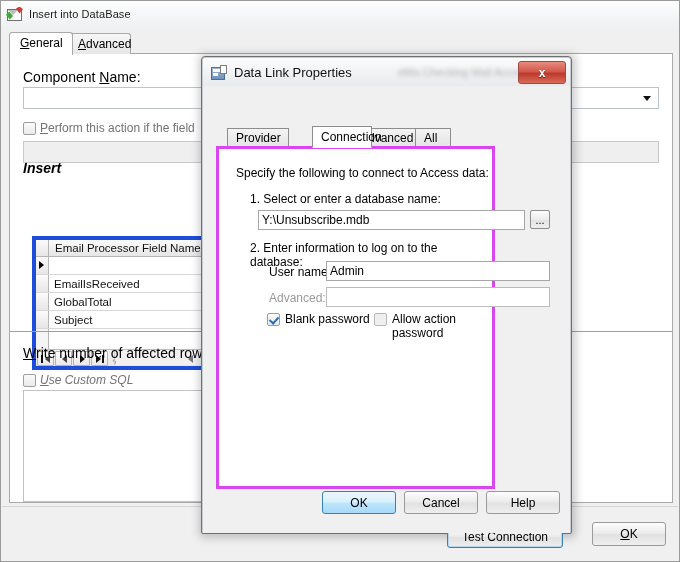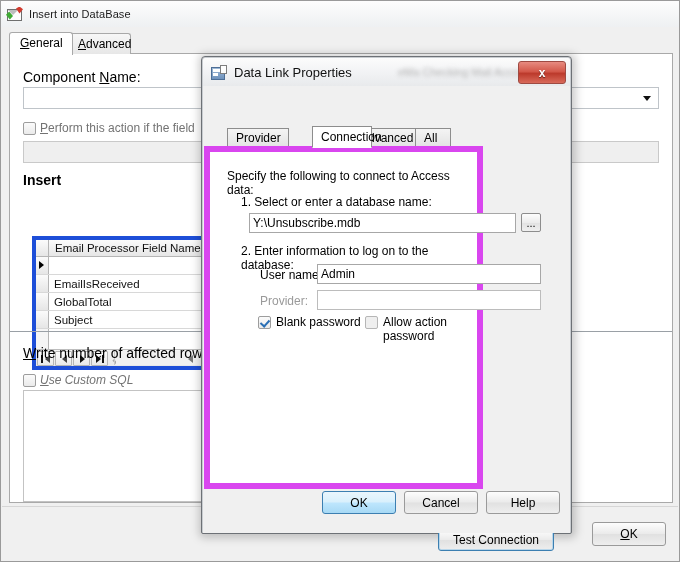--- a/index.html
+++ b/index.html
@@ -255,22 +255,22 @@
   .dtab{
     position:absolute;top:2px;height:19px;line-height:18px;padding:0 8px;
     font-size:12px;box-sizing:border-box;background:linear-gradient(#f4f4f4,#e3e3e3);
     border:1px solid #8d8d8d;border-bottom:none;color:#000;
   }
   .dtab.active{
     top:0;height:22px;line-height:20px;background:#fff;border-bottom:1px solid #fff;
     z-index:4;
   }
   #dlg-tabpanel{
-    position:absolute;left:2px;top:89px;width:279px;height:343px;
-    background:#fff;border:6px solid #d946ef;box-sizing:border-box;
+    position:absolute;left:14px;top:89px;width:279px;height:343px;
+    background:#fff;border:3px solid #d946ef;box-sizing:border-box;
   }
   .dlg-text{position:absolute;font-size:12px;color:#000;}
   .dlg-text.dim{color:#9a9a9a;}
   .dlg-input{
     position:absolute;box-sizing:border-box;background:#fff;
     border:1px solid #a7a7a7;font-size:12px;color:#000;
     display:flex;align-items:center;padding-left:3px;
   }
   .dlg-input.disabled{background:#fff;border-color:#bcbcbc;}
   #browse-btn{
@@ -336,21 +336,21 @@
     </div>
     <div class="textbox" style="left:13px;top:33px;width:636px;height:22px;"></div>
     <div class="combo-arrow" style="left:633px;top:44px;"></div>
 
     <span class="wcb" style="left:13px;top:68px;"></span>
     <span class="cb-label" style="left:30px;top:67px;">
       <span class="u">P</span>erform this action if the field
     </span>
     <div class="textbox disabled" style="left:13px;top:87px;width:636px;height:22px;"></div>
 
-    <div class="fld-label" style="left:13px;top:118px;font-weight:bold;">Insert</div>
+    <div class="fld-label" style="left:13px;top:106px;font-weight:bold;font-style:italic;">Insert</div>
 
     <div id="grid">
       <div class="grid-head">
         <span class="rowmark"></span>
         <span class="htext">Email Processor Field Name</span>
       </div>
       <div class="grow cur">
         <span class="rowmark"></span>
       </div>
       <div class="grow">
@@ -461,21 +461,21 @@
     <div class="dlg-text" style="left:31px;top:43px;">1. Select or enter a database name:</div>
 
     <div class="dlg-input" style="left:39px;top:61px;width:267px;height:20px;">Y:\Unsubscribe.mdb</div>
     <div id="browse-btn" style="left:311px;top:61px;">...</div>
 
     <div class="dlg-text" style="left:31px;top:92px;">2. Enter information to log on to the database:</div>
 
     <div class="dlg-text" style="left:50px;top:116px;">User name:</div>
     <div class="dlg-input" style="left:107px;top:112px;width:224px;height:20px;">Admin</div>
 
-    <div class="dlg-text dim" style="left:50px;top:142px;">Provider:</div>
+    <div class="dlg-text dim" style="left:50px;top:142px;">Advanced:</div>
     <div class="dlg-input disabled" style="left:107px;top:138px;width:224px;height:20px;"></div>
 
     <span class="wcb checked" style="left:48px;top:164px;"></span>
     <span class="dlg-text" style="left:66px;top:163px;">Blank password</span>
 
     <span class="wcb dim" style="left:155px;top:164px;"></span>
     <span class="dlg-text" style="left:173px;top:163px;">Allow action password</span>
 
     <div id="test-conn-btn" class="w7btn">Test Connection</div>
   </div>

